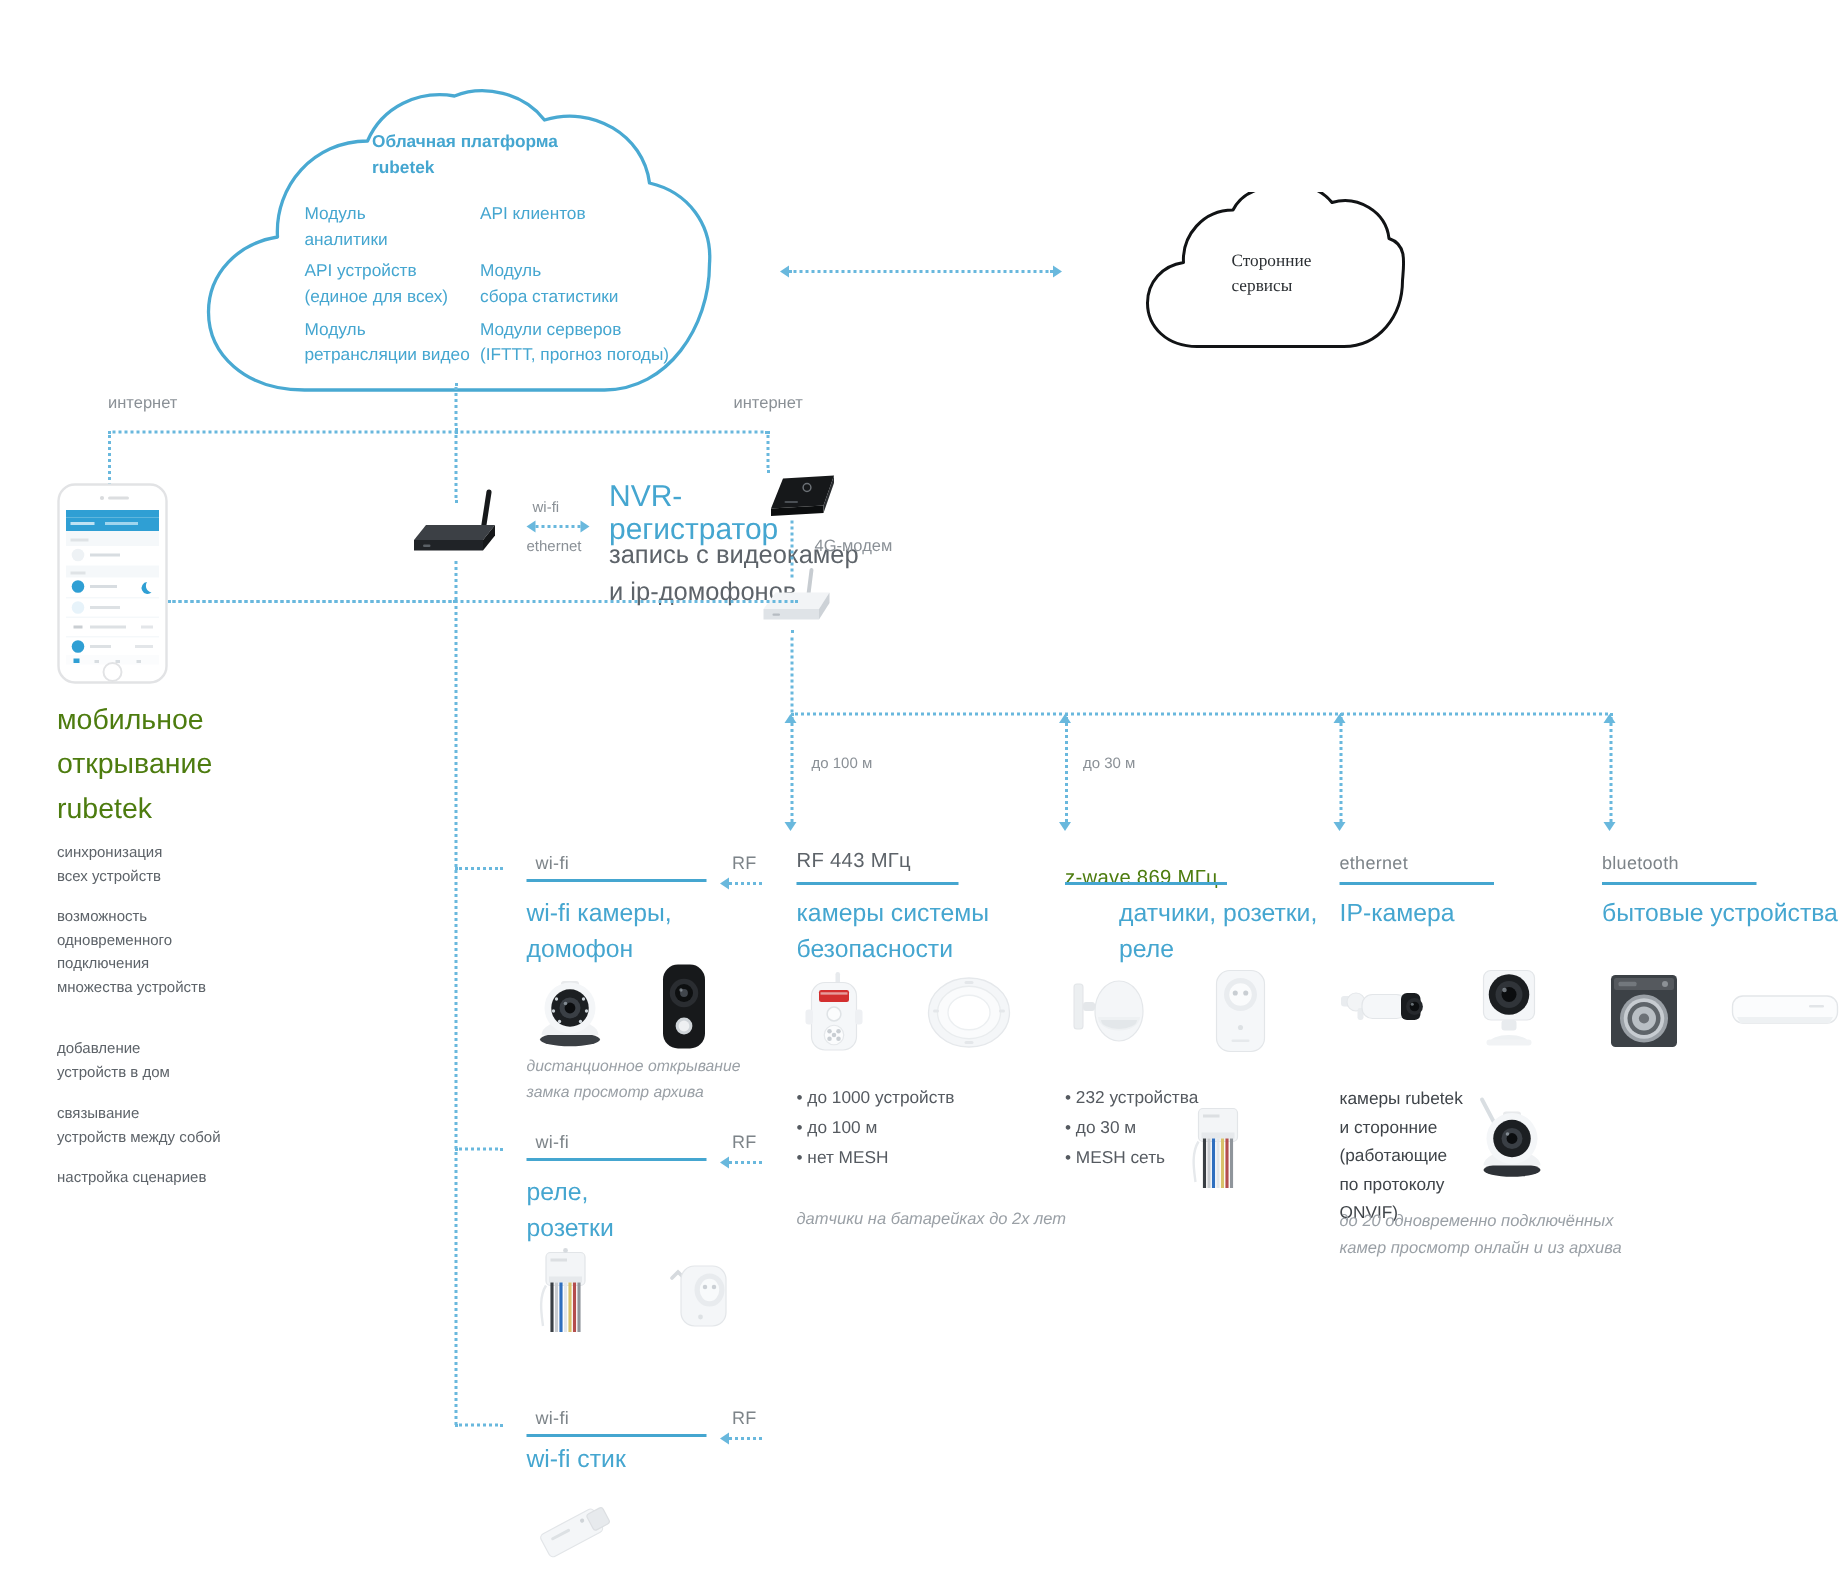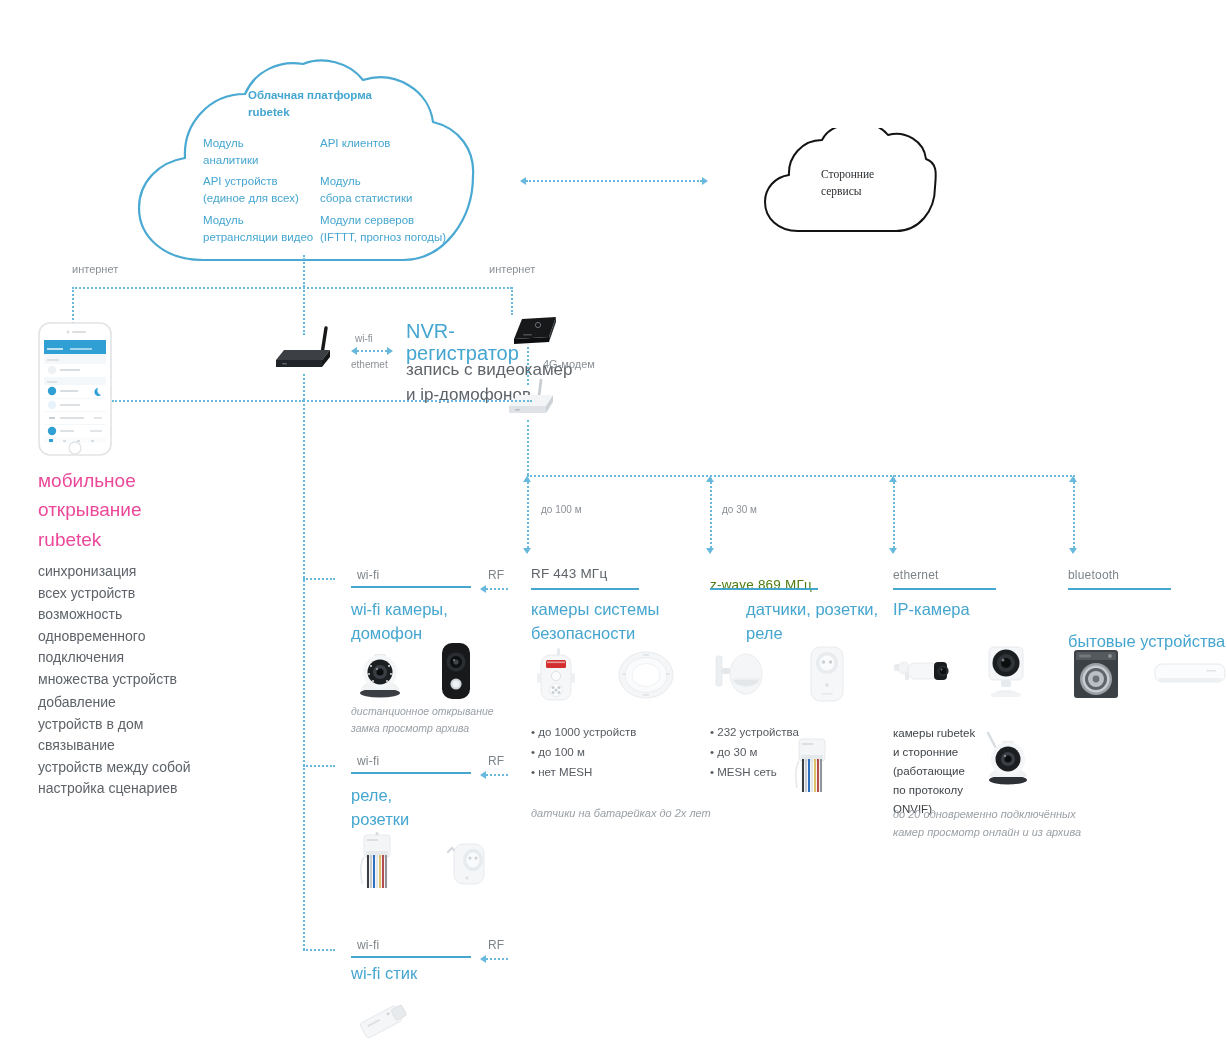--- a/index.html
+++ b/index.html
@@ -32,22 +32,22 @@
   
   .col-proto{position:absolute;font-size:12px;color:#7d8489;letter-spacing:.2px;}
   .col-rule{position:absolute;height:2px;background:#45a6d0;}
   .col-title{position:absolute;font-size:16.5px;line-height:1.45;color:#45a6d0;}
   .note{position:absolute;font-size:10.5px;line-height:1.6;color:#9aa0a6;font-style:italic;}
   .bullets{position:absolute;font-size:11.5px;line-height:1.72;color:#555a60;}
   .bullets div:before{content:"• ";}
   .dark-note{position:absolute;font-size:11.5px;line-height:1.65;color:#3f4449;}
 
   
-  .app-title{position:absolute;font-size:19px;line-height:1.55;color:#ec4899;}
-  .app-feat{position:absolute;font-size:14px;line-height:1.55;color:#5d6369;}
+  .app-title{position:absolute;font-size:19px;line-height:1.55;color:#4d7c0f;}
+  .app-feat{position:absolute;font-size:10px;line-height:1.55;color:#5d6369;}
 
   .lbl{position:absolute;font-size:11px;color:#8a9096;}
   .lbl-sm{position:absolute;font-size:10px;color:#8a9096;}
   .nvr-title{position:absolute;font-size:20px;line-height:1.12;color:#45a6d0;}
   .nvr-sub{position:absolute;font-size:17px;line-height:1.45;color:#5d6369;}
 
   
   .dev{position:absolute;}
 </style>
 </head>
@@ -485,21 +485,21 @@
   <circle cx="27" cy="26" r="1.2" fill="#96a0a8" opacity=".8"></circle>
 </svg>
 
 <div class="note" style="left:893px;top:806px;font-size:11px;">
   <div>до 20 одновременно подключённых</div>
   <div>камер просмотр онлайн и из архива</div>
 </div>
 
 <div class="col-proto" style="left:1068px;top:568px;text-align:right;">bluetooth</div>
 <div class="col-rule" style="left:1068px;top:588px;width:103px;"></div>
-<div class="col-title" style="left:1068px;top:630px;">
+<div class="col-title" style="left:1068px;top:598px;">
   <div>бытовые устройства</div>
 </div>
 
 <svg class="dev" style="left:1072px;top:648px;" width="48" height="52" viewBox="0 0 48 52">
   <rect x="2" y="2" width="44" height="48" rx="3" fill="#3c4146"></rect>
   <rect x="4" y="4" width="40" height="8" rx="1.5" fill="#55595e"></rect>
   <rect x="7" y="6.5" width="12" height="3" rx="1" fill="#73787d"></rect>
   <circle cx="38" cy="8" r="2" fill="#8c9196"></circle>
   <circle cx="24" cy="31" r="16" fill="#9aa0a6"></circle>
   <circle cx="24" cy="31" r="13.5" fill="#c7ccd1"></circle>

